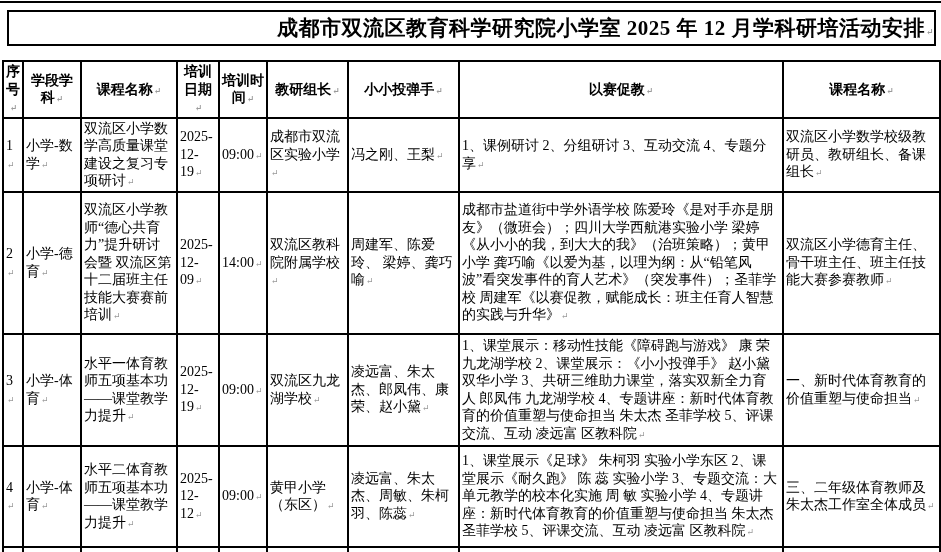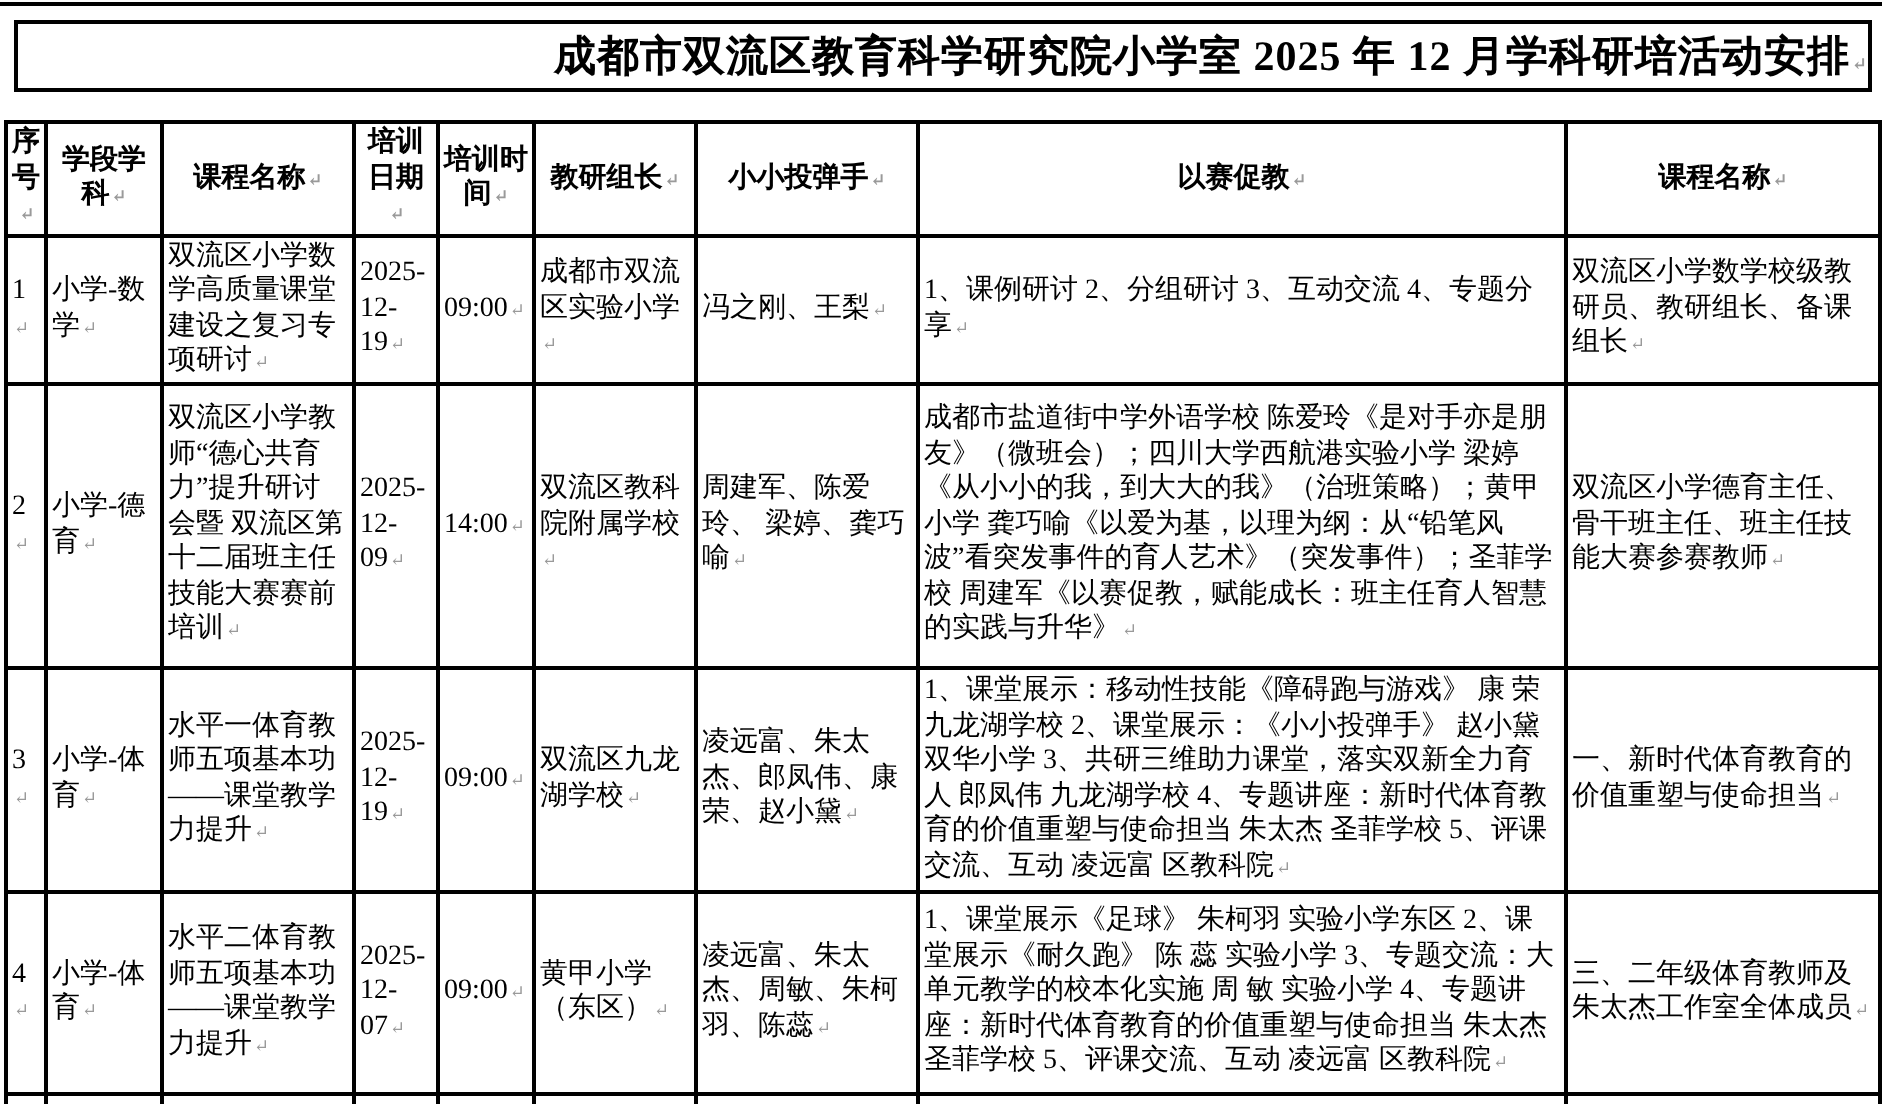--- a/index.html
+++ b/index.html
@@ -131,21 +131,21 @@
       <td><span class="pm">双流区九龙湖学校</span></td>
       <td><span class="pm">凌远富、朱太杰、郎凤伟、康荣、赵小黛</span></td>
       <td><span class="pm">1、课堂展示：移动性技能《障碍跑与游戏》 康 荣 九龙湖学校 2、课堂展示：《小小投弹手》 赵小黛 双华小学 3、共研三维助力课堂，落实双新全力育人 郎凤伟 九龙湖学校 4、专题讲座：新时代体育教育的价值重塑与使命担当 朱太杰 圣菲学校 5、评课交流、互动 凌远富 区教科院</span></td>
       <td><span class="pm">一、新时代体育教育的价值重塑与使命担当</span></td>
     </tr>
 
     <tr class="r4">
       <td><span class="pm">4</span></td>
       <td><span class="pm">小学-体育</span></td>
       <td><span class="pm">水平二体育教师五项基本功——课堂教学力提升</span></td>
-      <td><span class="pm">2025-12-07</span></td>
+      <td><span class="pm">2025-12-12</span></td>
       <td><span class="pm">09:00</span></td>
       <td><span class="pm">黄甲小学（东区）</span></td>
       <td><span class="pm">凌远富、朱太杰、周敏、朱柯羽、陈蕊</span></td>
       <td><span class="pm">1、课堂展示《足球》 朱柯羽 实验小学东区 2、课堂展示《耐久跑》 陈 蕊 实验小学 3、专题交流：大单元教学的校本化实施 周 敏 实验小学 4、专题讲座：新时代体育教育的价值重塑与使命担当 朱太杰 圣菲学校 5、评课交流、互动 凌远富 区教科院</span></td>
       <td><span class="pm">三、二年级体育教师及朱太杰工作室全体成员</span></td>
     </tr>
 
     <tr class="r5">
       <td></td>
       <td></td>

